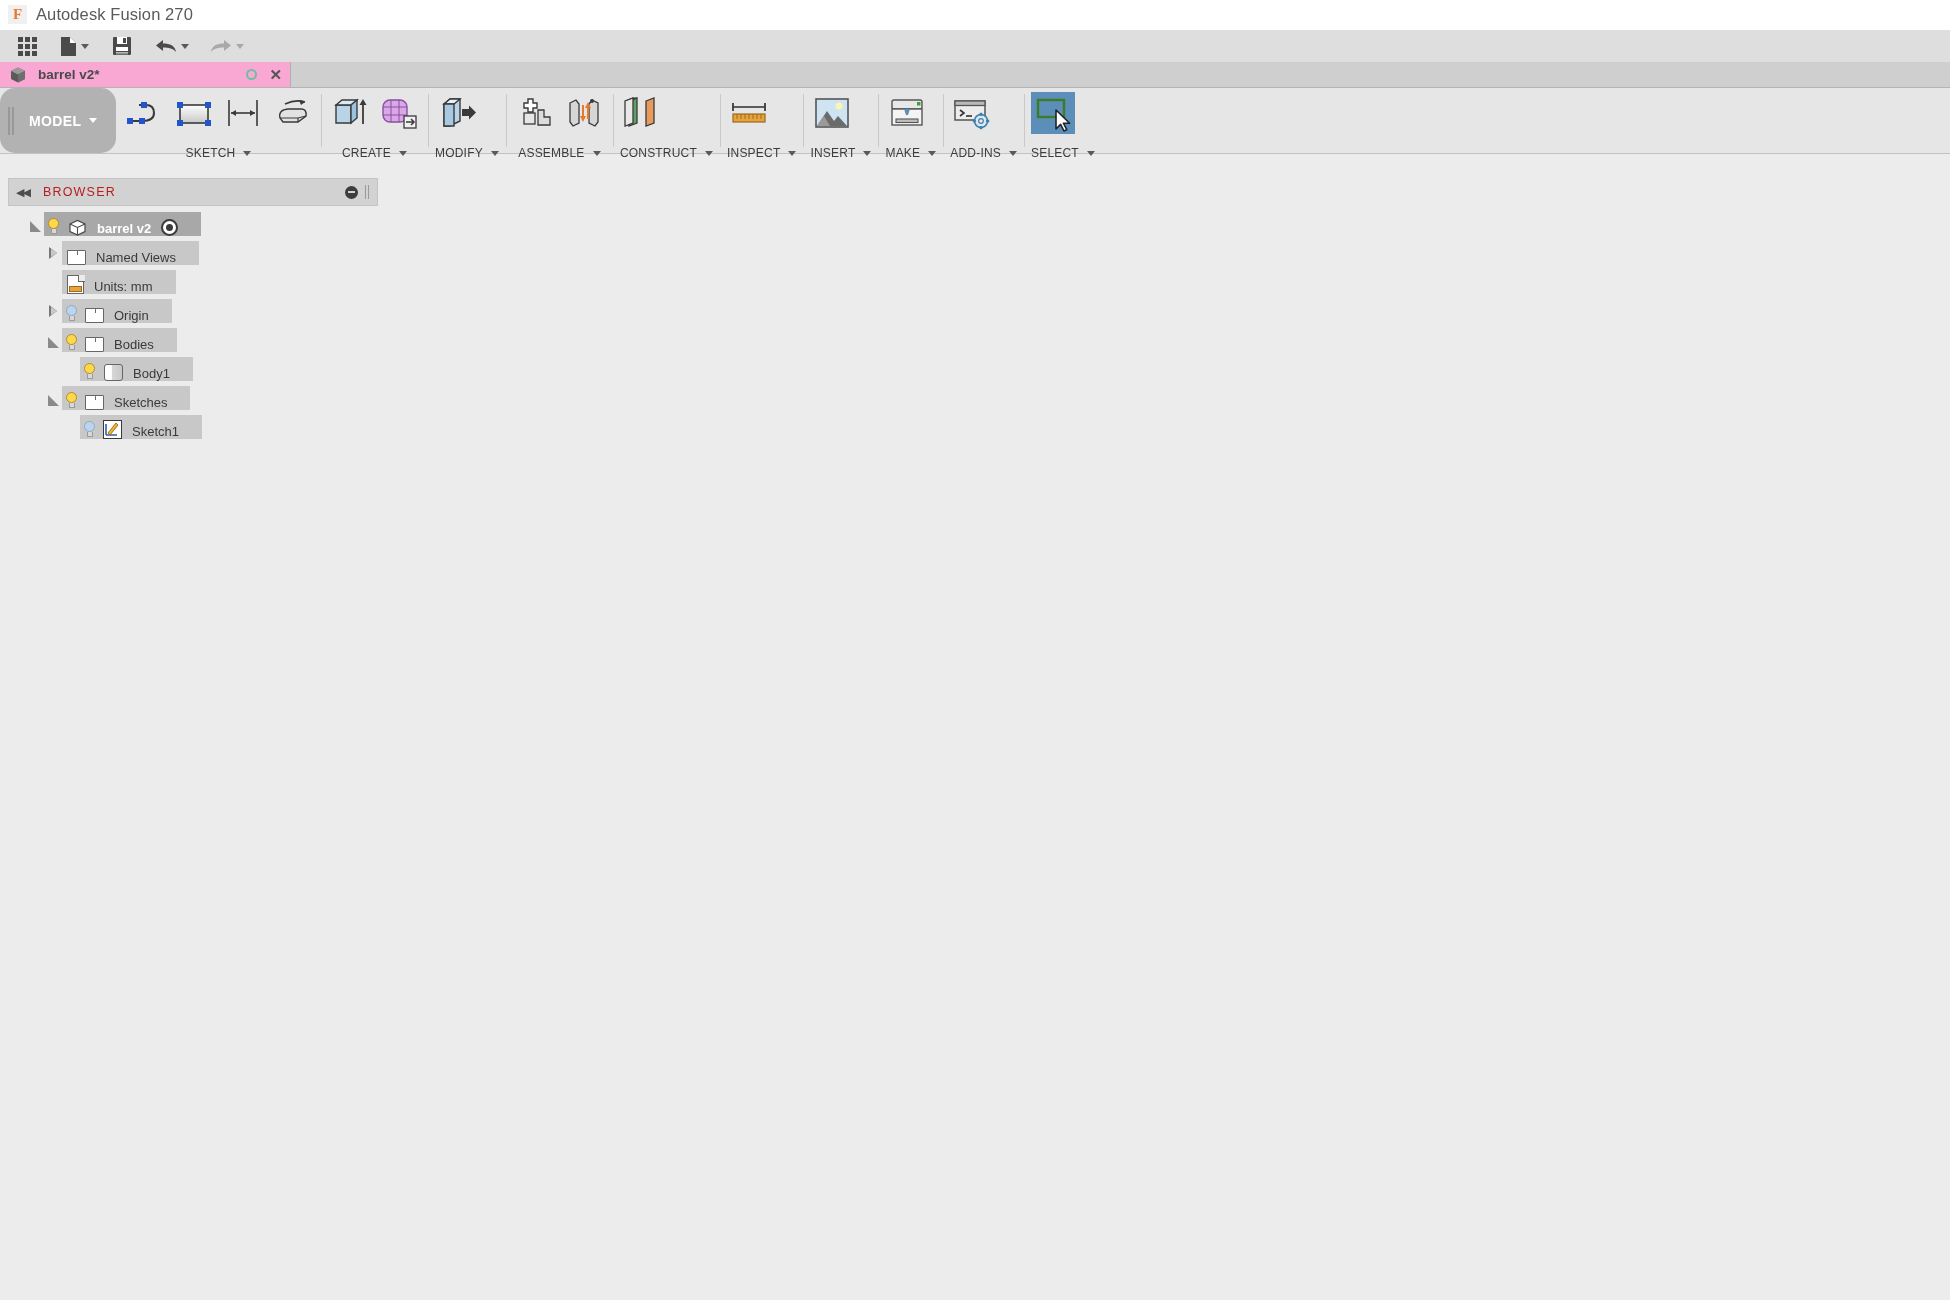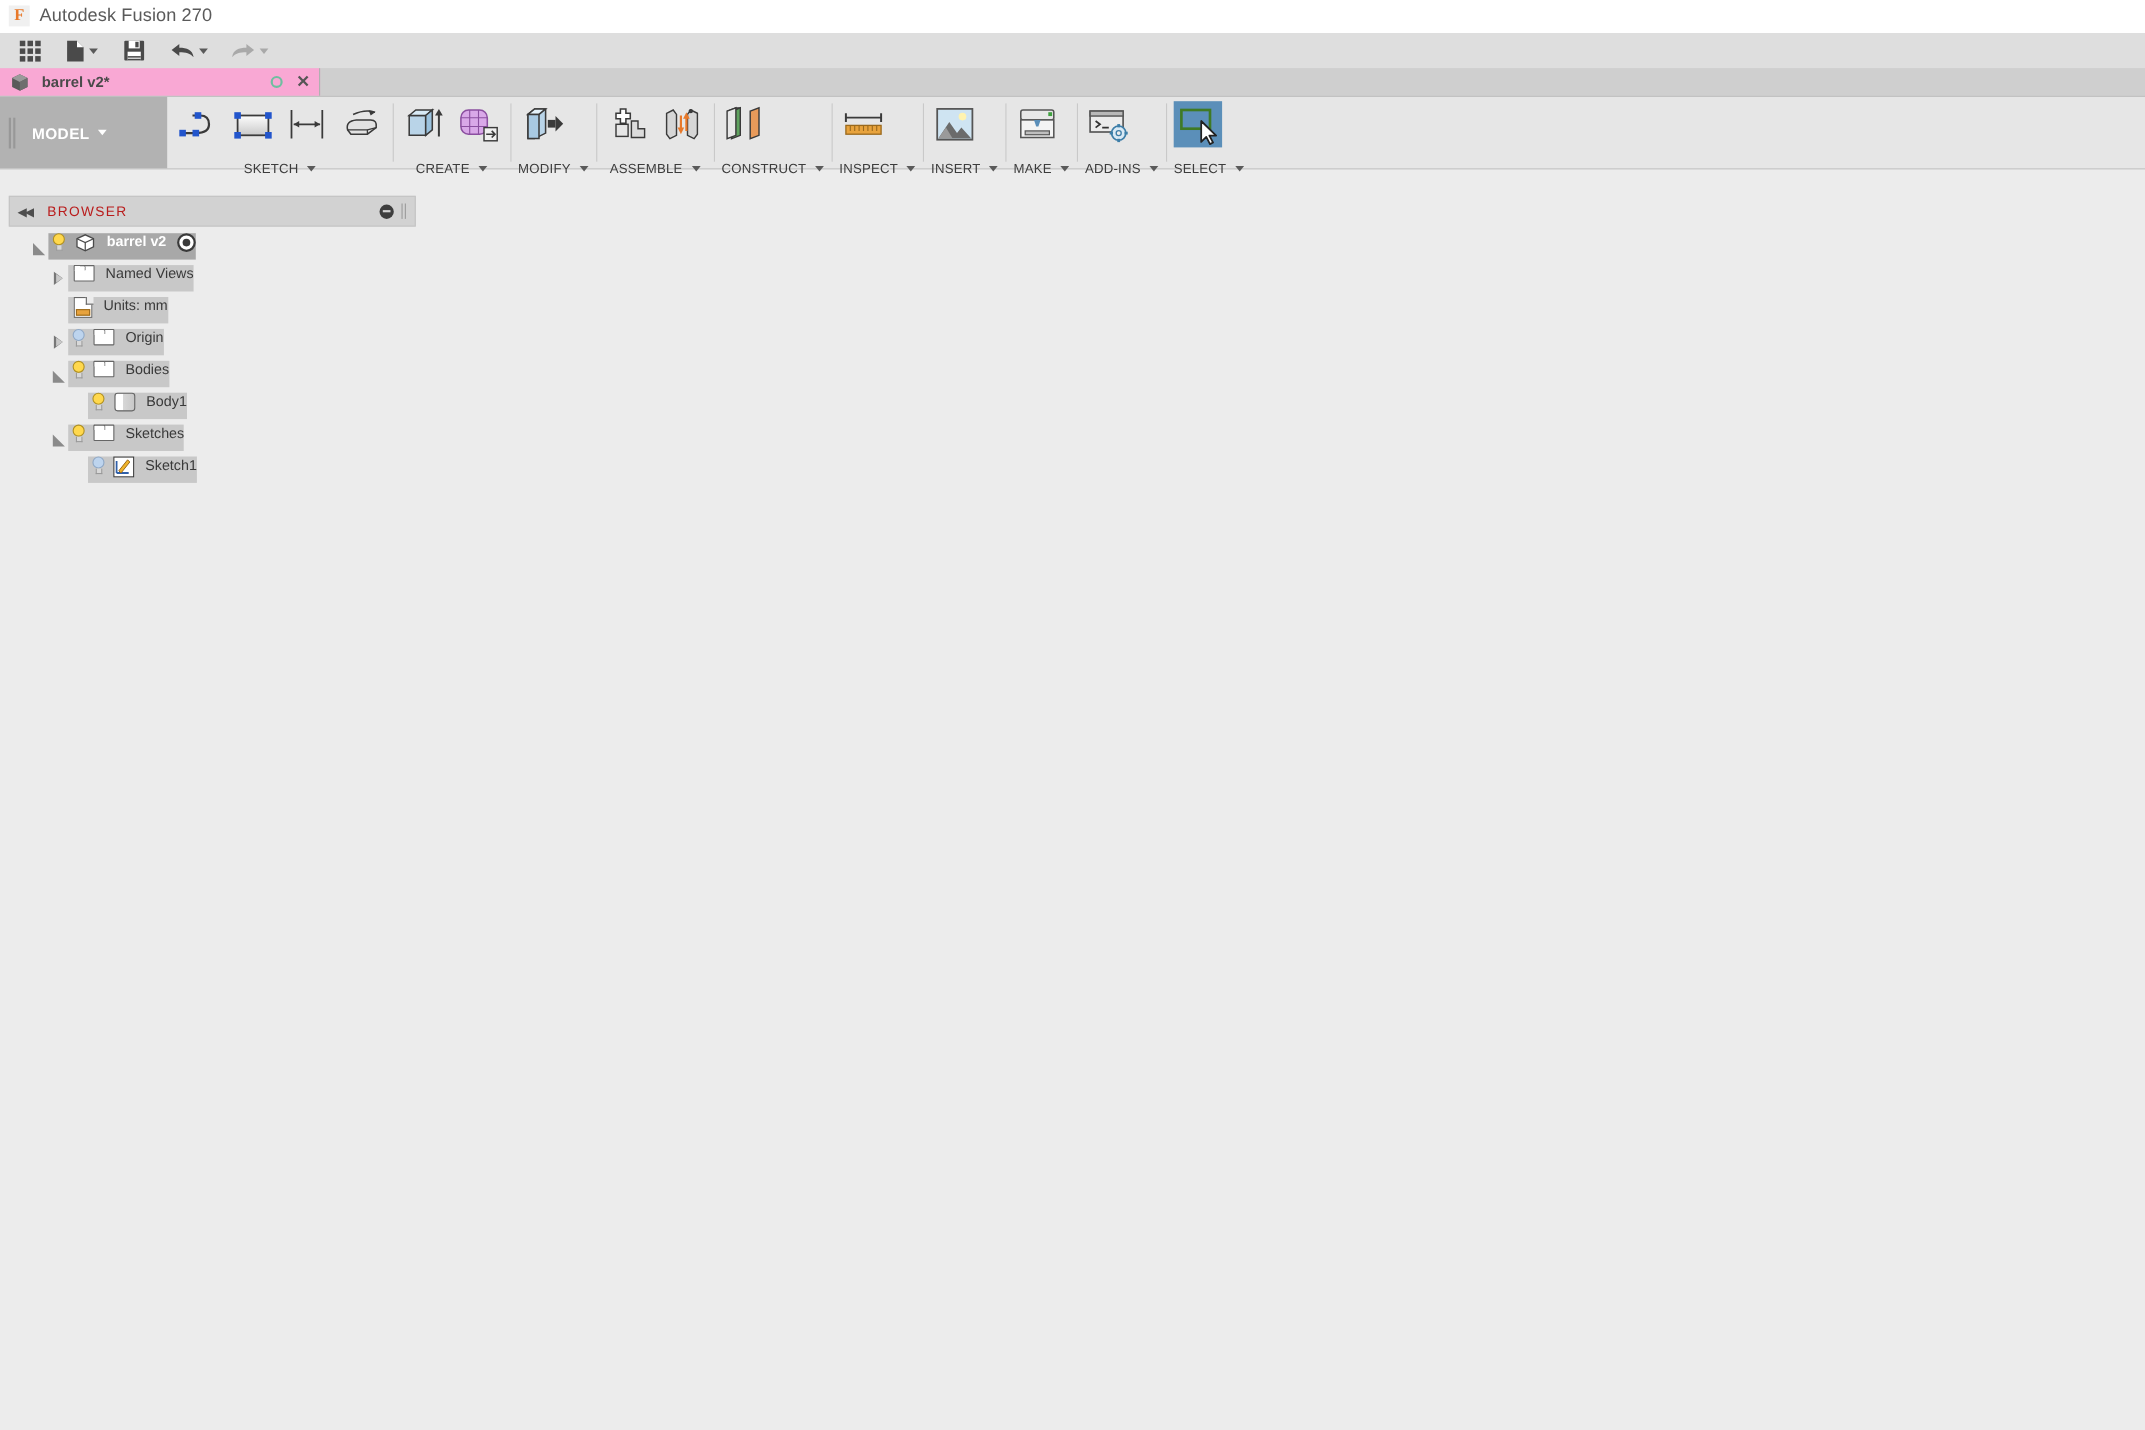--- a/index.html
+++ b/index.html
@@ -90,25 +90,26 @@
   #tabbar-rest { flex: 1; background: #cfcfcf; }
 
   
   #ribbon {
     height: 66px; width: 100%;
     background: #e6e6e6;
     display: flex; align-items: stretch;
     border-bottom: 1px solid #c2c2c2;
   }
   #model-btn {
-    width: 152px;
+    width: 116px;
     background: #b2b2b2;
     display: flex; align-items: center;
     padding-left: 8px;
     position: relative;
+    border-radius: 15px;
   }
   .grip {
     width: 7px; height: 28px;
     display: flex; gap: 2px; margin-right: 14px;
   }
   .grip i { width: 2px; height: 100%; background: #989898; display: block; }
   #model-label {
     font-size: 14px; color: #ffffff; font-weight: bold; letter-spacing: .4px;
   }
   .caret-white {
@@ -171,24 +172,24 @@
 
   #tree { margin-top: 6px; }
   .tree-row {
     height: 24px;
     display: flex; align-items: center;
     margin-bottom: 5px;
     font-size: 13px; color: #3a3a3a;
     cursor: default;
   }
   .tree-pill {
-    display: inline-flex; align-items: flex-start;
+    display: inline-flex; align-items: flex-end;
     height: 24px;
     background: #c8c8c8;
-    padding-right: 0;
+    padding-right: 23px;
   }
   .tree-pill.selected { background: #a8a8a8; }
   .tree-pill.selected .tree-text { color: #ffffff; font-weight: bold; }
   .tree-text { margin-left: 10px; white-space: nowrap; }
   .disc {
     width: 18px; display: flex; align-items: center; justify-content: center;
     flex: 0 0 18px;
   }
   .tri-closed {
     width: 0; height: 0;

